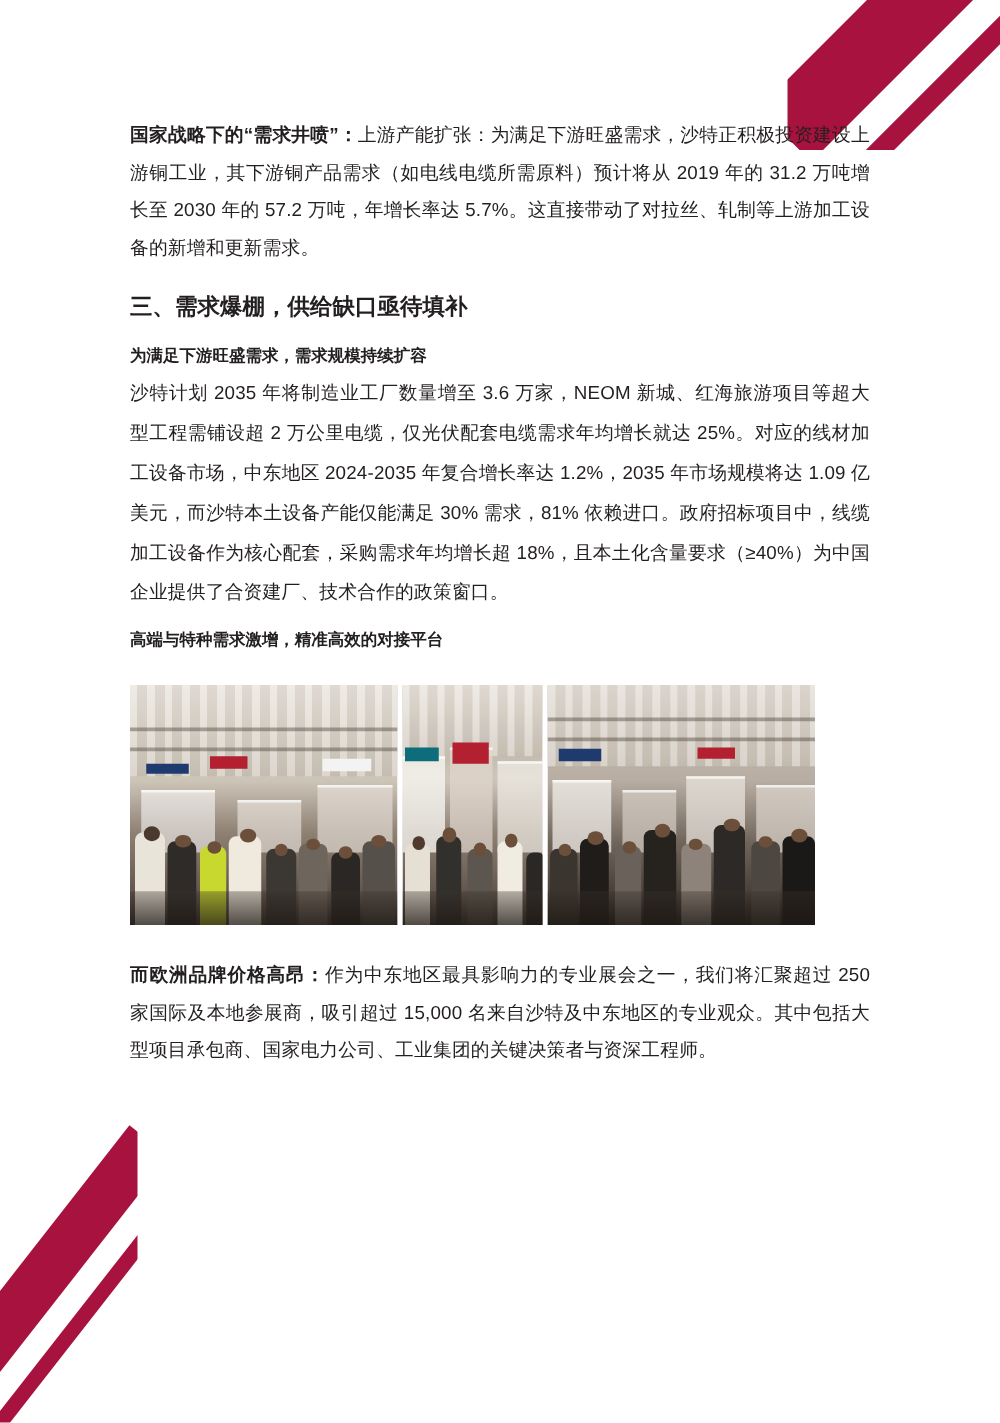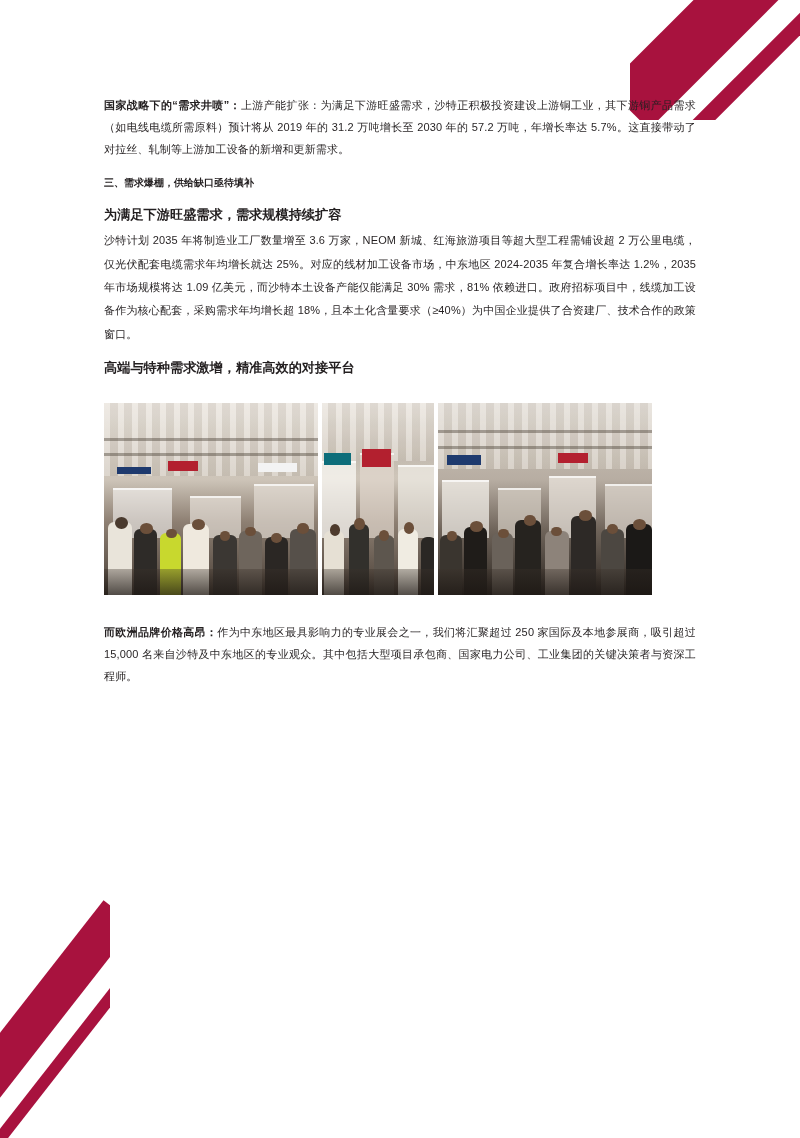--- a/index.html
+++ b/index.html
@@ -63,32 +63,32 @@
     position: absolute;
     left: 104px;
     top: 0;
     width: 592px;
     padding-top: 94px;
   }
 
   p, h3 { margin: 0; }
 
   .para {
-    font-size: 11px;
+    font-size: 15px;
     line-height: 2.0;
     text-align: justify;
     text-justify: inter-ideograph;
     letter-spacing: 0.15px;
     margin-bottom: 2px;
   }
   .para .lead {
     font-weight: bold;
   }
   .section-head {
-    font-size: 10px;
+    font-size: 18px;
     font-weight: bold;
     line-height: 2.0;
     margin-top: 13px;
     margin-bottom: 4px;
   }
   .sub-head {
     font-size: 13.2px;
     font-weight: bold;
     line-height: 2.0;
     margin-top: 9px;

